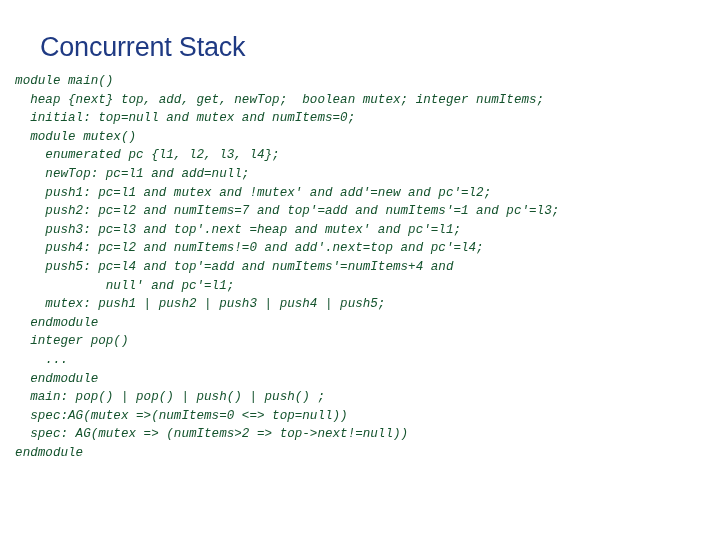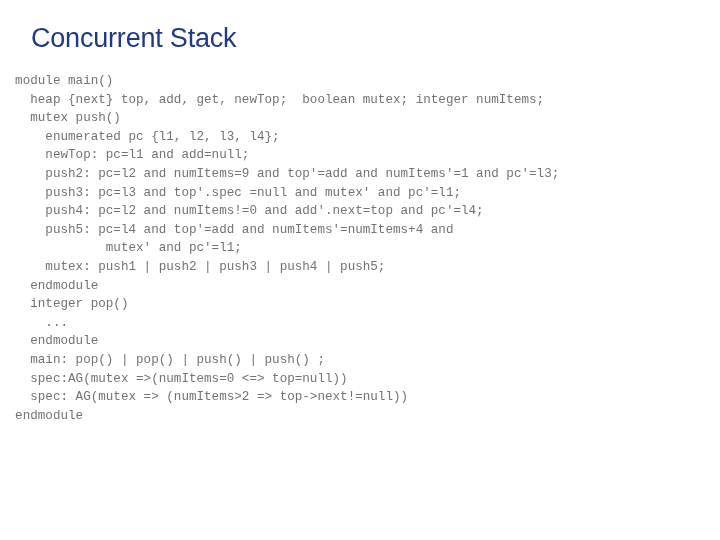--- a/index.html
+++ b/index.html
@@ -25,21 +25,21 @@
   #slide-title {
     position: absolute;
     left: 28px;
     top: 20px;
     font-family: "Liberation Sans", sans-serif;
     font-size: 27px;
     font-weight: normal;
     letter-spacing: -0.2px;
     color: #1f3a83;
     white-space: nowrap;
-    margin: 3px;
+    margin: 12px;
   }
   #code-block {
     position: absolute;
     left: 0px;
     top: 72px;
     width: 720px;
     font-family: "Liberation Mono", "DejaVu Sans Mono", monospace;
     font-size: 12.6px;
     line-height: 18.6px;
     color: #000000;
@@ -51,31 +51,33 @@
     height: 18.6px;
   }
 </style>
 </head>
 <body>
 
 <div id="slide" style="background: rgb(255, 255, 255);">
 
   <h1 id="slide-title" style="color: rgb(31, 58, 131);">Concurrent Stack</h1>
 
-  <div id="code-block" style="color: #737373;">
+  <div id="code-block" style="color: #14532d; font-style: italic;">
       <div class="code-line">  module main()</div>
       <div class="code-line">    heap {next} top, add, get, newTop;  boolean mutex; integer numItems;</div>
-      <div class="code-line">    mutex push()</div>
+      <div class="code-line">    initial: top=null and mutex and numItems=0;</div>
+      <div class="code-line">    module mutex()</div>
       <div class="code-line">      enumerated pc {l1, l2, l3, l4};</div>
       <div class="code-line">      newTop: pc=l1 and add=null;</div>
-      <div class="code-line">      push2: pc=l2 and numItems=9 and top′=add and numItems′=1 and pc′=l3;</div>
-      <div class="code-line">      push3: pc=l3 and top′.spec =null and mutex′ and pc′=l1;</div>
+      <div class="code-line">      push1: pc=l1 and mutex and !mutex′ and add′=new and pc′=l2;</div>
+      <div class="code-line">      push2: pc=l2 and numItems=7 and top′=add and numItems′=1 and pc′=l3;</div>
+      <div class="code-line">      push3: pc=l3 and top′.next =heap and mutex′ and pc′=l1;</div>
       <div class="code-line">      push4: pc=l2 and numItems!=0 and add′.next=top and pc′=l4;</div>
       <div class="code-line">      push5: pc=l4 and top′=add and numItems′=numItems+4 and</div>
-      <div class="code-line">              mutex′ and pc′=l1;</div>
+      <div class="code-line">              null′ and pc′=l1;</div>
       <div class="code-line">      mutex: push1 | push2 | push3 | push4 | push5;</div>
       <div class="code-line">    endmodule</div>
       <div class="code-line">    integer pop()</div>
       <div class="code-line">      ...</div>
       <div class="code-line">    endmodule</div>
       <div class="code-line">    main: pop() | pop() | push() | push() ;</div>
       <div class="code-line">    spec:AG(mutex =&gt;(numItems=0 &lt;=&gt; top=null))</div>
       <div class="code-line">    spec: AG(mutex =&gt; (numItems&gt;2 =&gt; top-&gt;next!=null))</div>
       <div class="code-line">  endmodule</div>
     </div>

